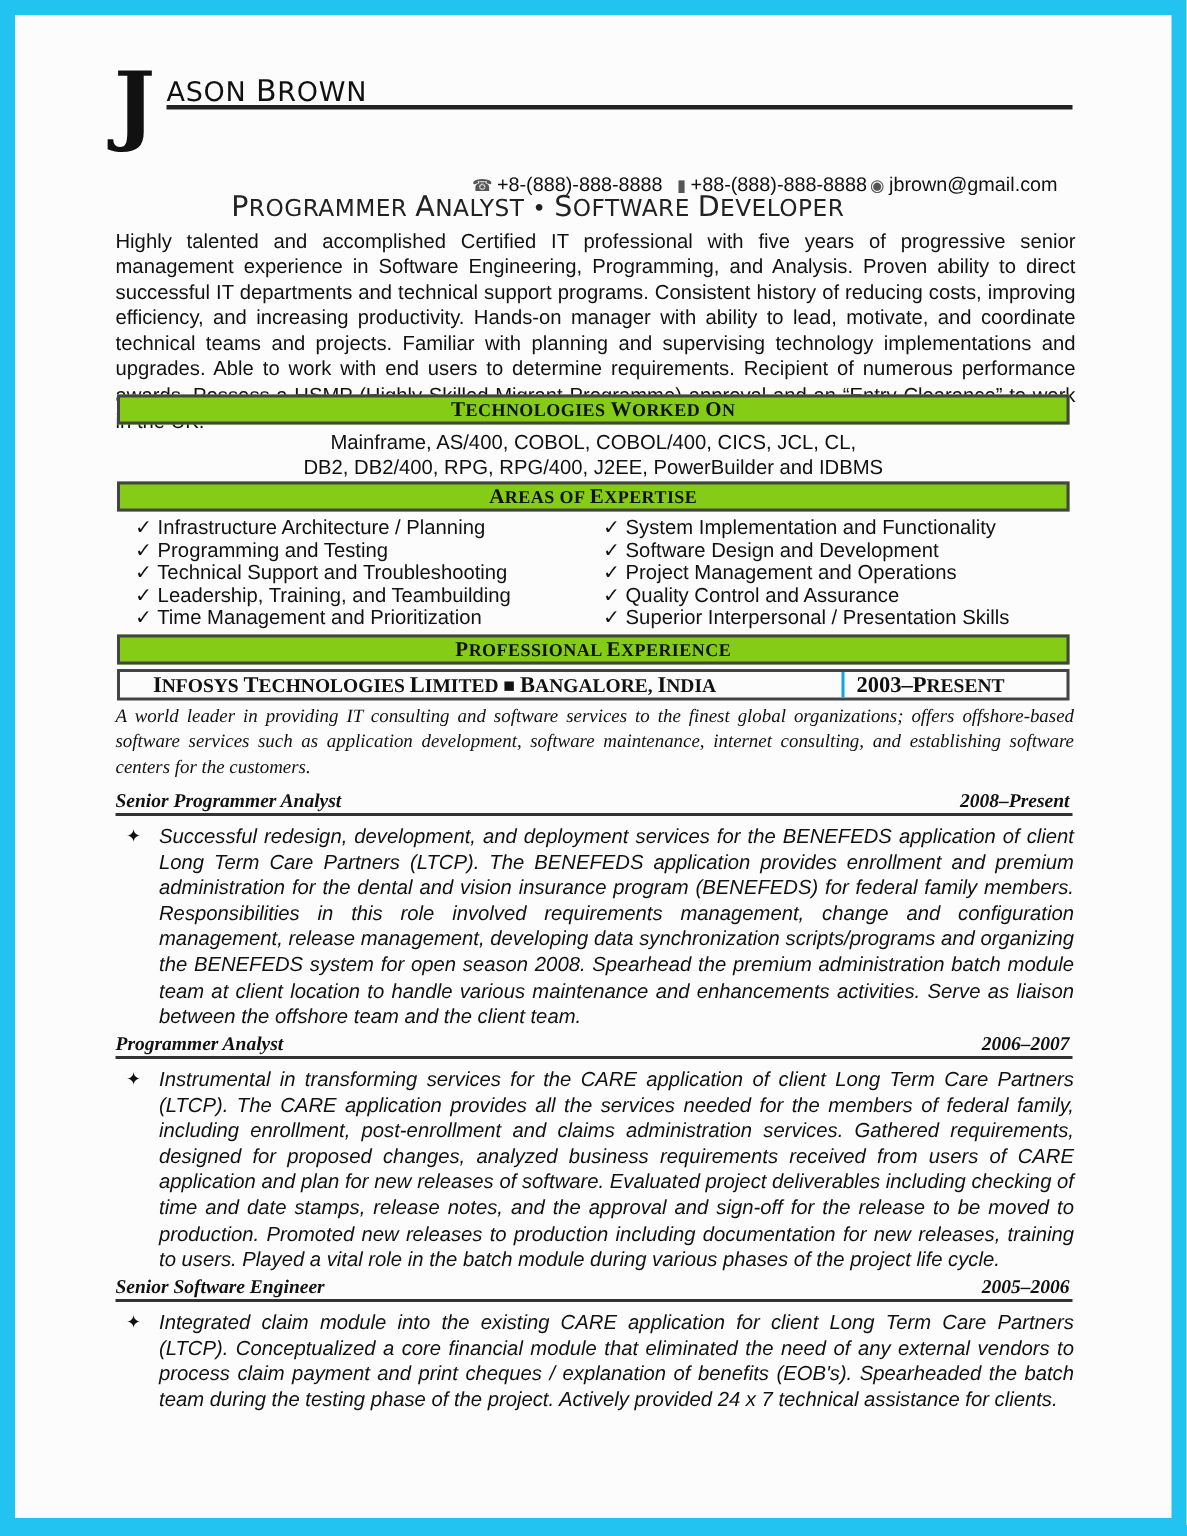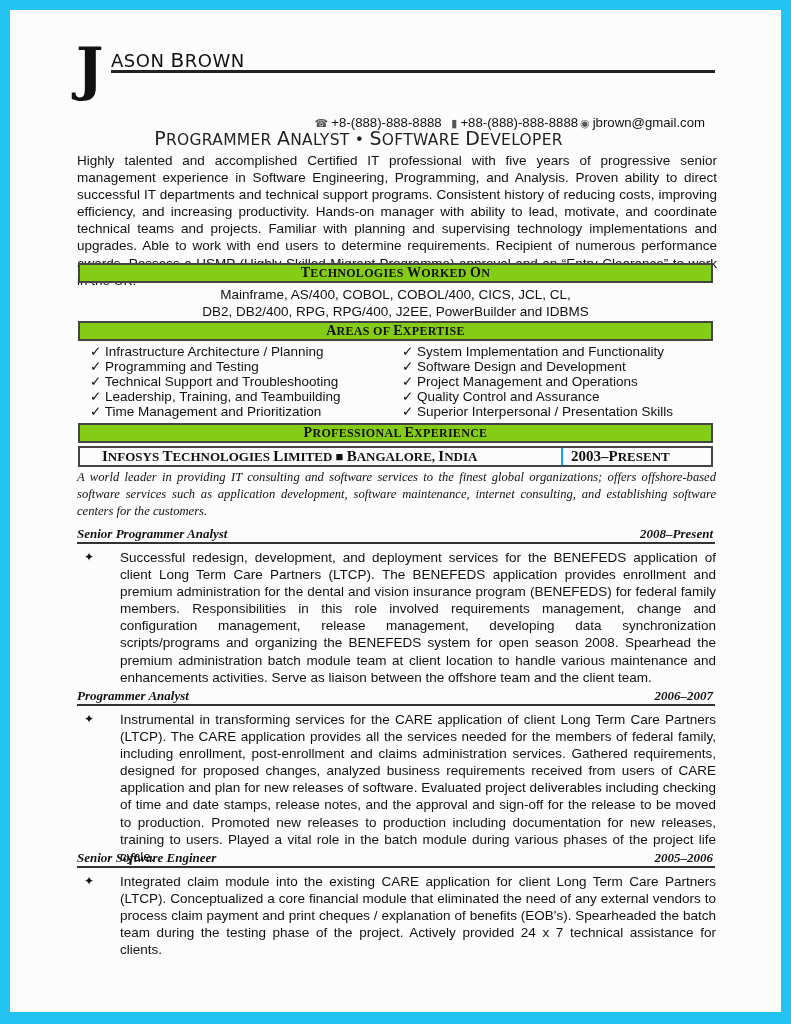--- a/index.html
+++ b/index.html
@@ -39,21 +39,21 @@
   .company-box .c2 { width:148px; padding-left:8px; }
   .company-box .cap { font-size:15px; }
 
   .company-desc { left:67px; width:639px; top:470px; font-family:"Liberation Serif", serif; font-style:italic; font-size:12.6px; line-height:17px; text-align:justify; }
 
   .role-row { left:67px; width:638px; height:18px; border-bottom:2px solid #333; font-family:"Liberation Serif", serif; font-style:italic; font-weight:bold; font-size:13px; line-height:16px; }
   .role-row .dates { position:absolute; right:2px; top:0; }
 
   .bullet { left:74px; width:632px; font-size:13.5px; line-height:17.1px; }
   .bullet .mk { position:absolute; left:0; top:0; font-size:12px; }
-  .bullet .txt { margin-left:36px; text-align:justify; }
+  .bullet .txt { margin-left:22px; text-align:justify;font-style:italic; }
 </style>
 </head>
 <body>
 
 <div class="page">
 
   <div class="abs bigJ">J</div>
   <div class="abs name"><span>ASON </span><span class="big">B</span><span>ROWN</span></div>
   <div class="abs name-rule"></div>
 

